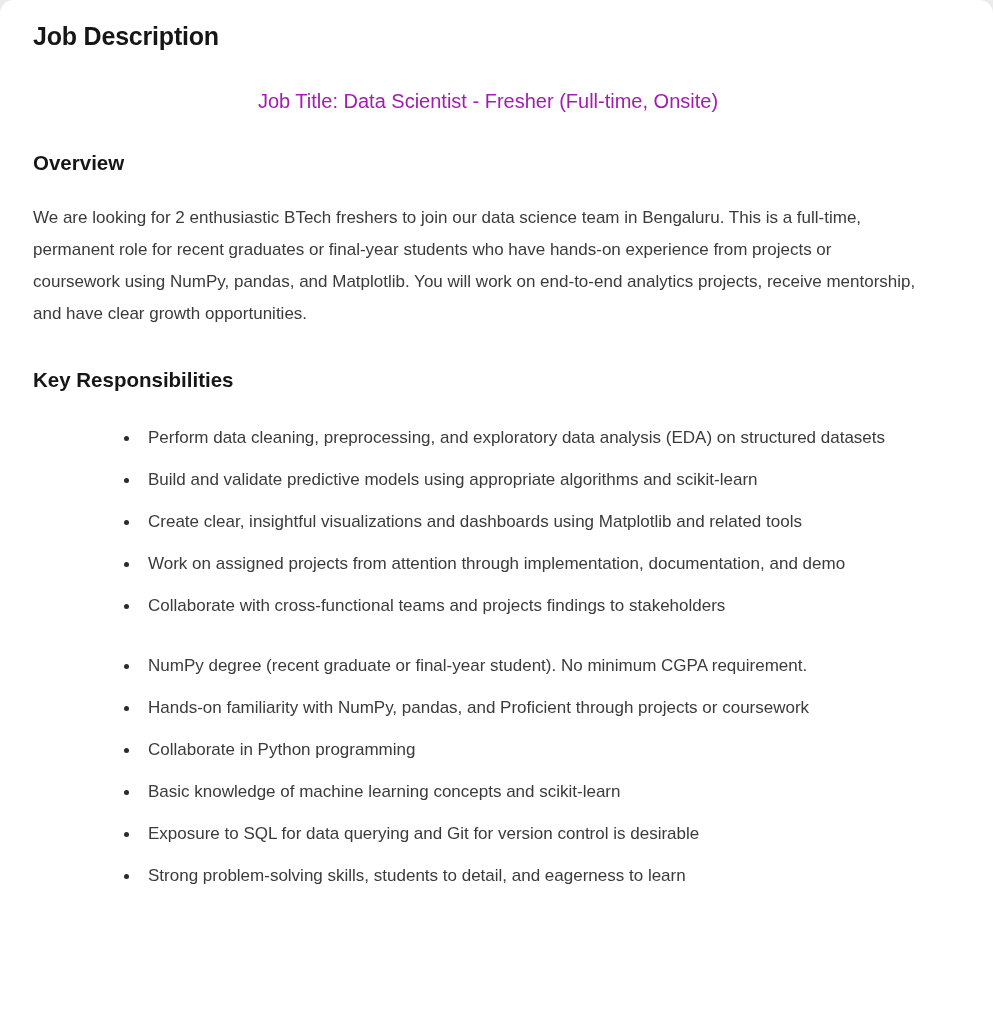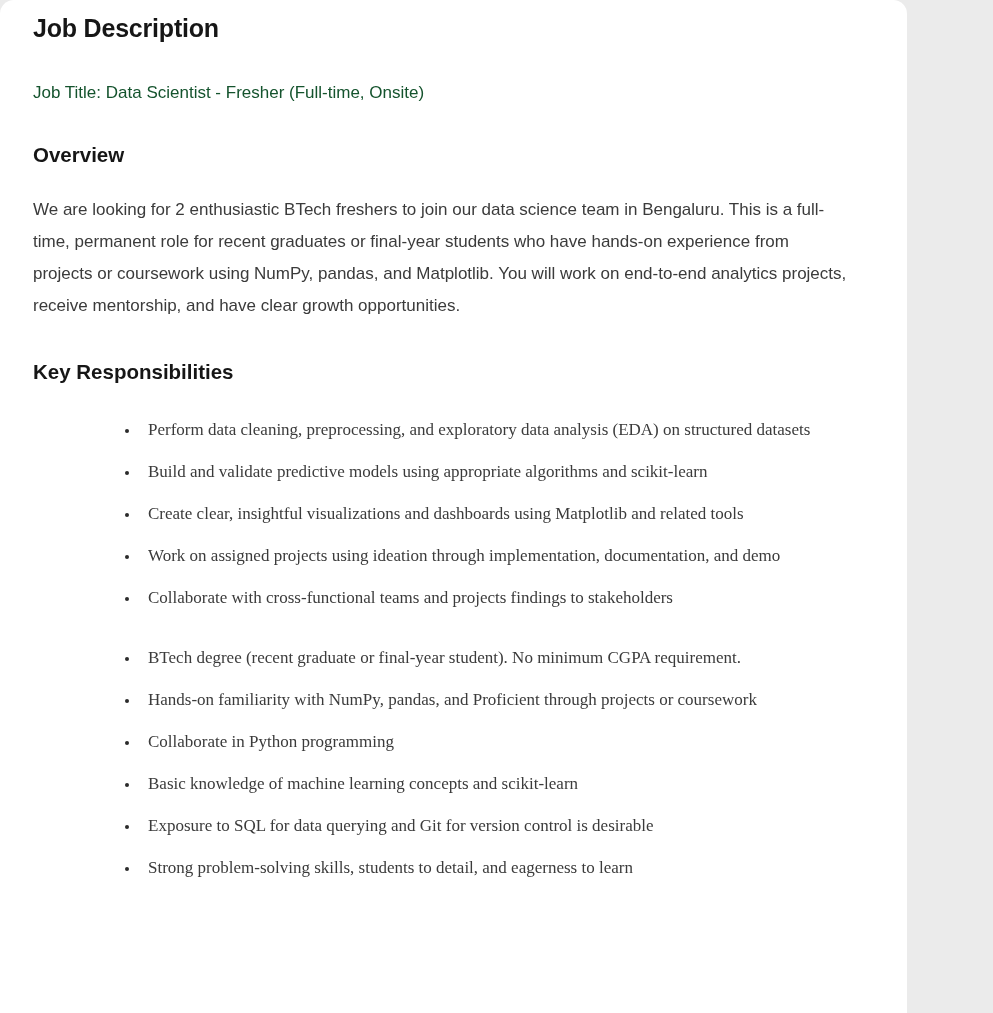--- a/index.html
+++ b/index.html
@@ -2,41 +2,42 @@
 <html><head>
 <meta charset="utf-8">
 <style>
   html, body {
     margin: 0;
     padding: 0;
     background: #ebebeb;
     font-family: "Liberation Sans", sans-serif;
   }
   .card {
-    width: 907px;
+    width: 993px;
     min-height: 1013px;
     box-sizing: border-box;
     background: #ffffff;
     border-radius: 14px 14px 0 0;
-    padding: 12px 50px 30px 33px;
+    padding: 20px 50px 30px 33px;
     overflow: hidden;
   }
   h1.page-title {
     margin: 0 0 37px 0;
     font-size: 25px;
     line-height: 32px;
     font-weight: 700;
     color: #161616;
     letter-spacing: -0.2px;
   }
   p.job-title-line {
     margin: 0;
-    font-size: 17px;
+    font-size: 20px;
     line-height: 24px;
-    color: #14532d;
+    color: #a21caf;
+    text-align: center;
   }
   h2.section-heading {
     margin: 37px 0 0 0;
     font-size: 20.5px;
     line-height: 26px;
     font-weight: 700;
     color: #161616;
     text-decoration-thickness: 2px;
     text-underline-offset: 5px;
   }
@@ -44,21 +45,20 @@
     margin: 26px 6px 0 0;
     font-size: 17px;
     line-height: 32px;
     color: #3b3b3b;
     max-width: 885px;
   }
   ul.bullet-list {
     margin: 29px 0 0 0;
     padding: 0 0 0 107px;
     list-style: disc outside;
-    font-family: Liberation Serif, serif;
   }
   ul.bullet-list li {
     font-size: 17px;
     line-height: 31px;
     color: #3b3b3b;
     margin: 0 0 11px 0;
     padding-left: 8px;
     max-width: 775px;
   }
   ul.bullet-list li::marker {
@@ -78,27 +78,27 @@
   <h2 class="section-heading">Overview</h2>
 
   <p class="body-paragraph">We are looking for 2 enthusiastic BTech freshers to join our data science team in Bengaluru. This is a full-time, permanent role for recent graduates or final-year students who have hands-on experience from projects or coursework using NumPy, pandas, and Matplotlib. You will work on end-to-end analytics projects, receive mentorship, and have clear growth opportunities.</p>
 
   <h2 class="section-heading">Key Responsibilities</h2>
 
   <ul class="bullet-list">
     <li>Perform data cleaning, preprocessing, and exploratory data analysis (EDA) on structured datasets</li>
     <li>Build and validate predictive models using appropriate algorithms and scikit-learn</li>
     <li>Create clear, insightful visualizations and dashboards using Matplotlib and related tools</li>
-    <li>Work on assigned projects using ideation through implementation, documentation, and demo</li>
+    <li>Work on assigned projects from attention through implementation, documentation, and demo</li>
     <li>Collaborate with cross-functional teams and projects findings to stakeholders</li>
   </ul>
 
 
   <ul class="bullet-list">
-    <li>BTech degree (recent graduate or final-year student). No minimum CGPA requirement.</li>
+    <li>NumPy degree (recent graduate or final-year student). No minimum CGPA requirement.</li>
     <li>Hands-on familiarity with NumPy, pandas, and Proficient through projects or coursework</li>
     <li>Collaborate in Python programming</li>
     <li>Basic knowledge of machine learning concepts and scikit-learn</li>
     <li>Exposure to SQL for data querying and Git for version control is desirable</li>
     <li>Strong problem-solving skills, students to detail, and eagerness to learn</li>
   </ul>
 
 </div>
 
 </body></html>

